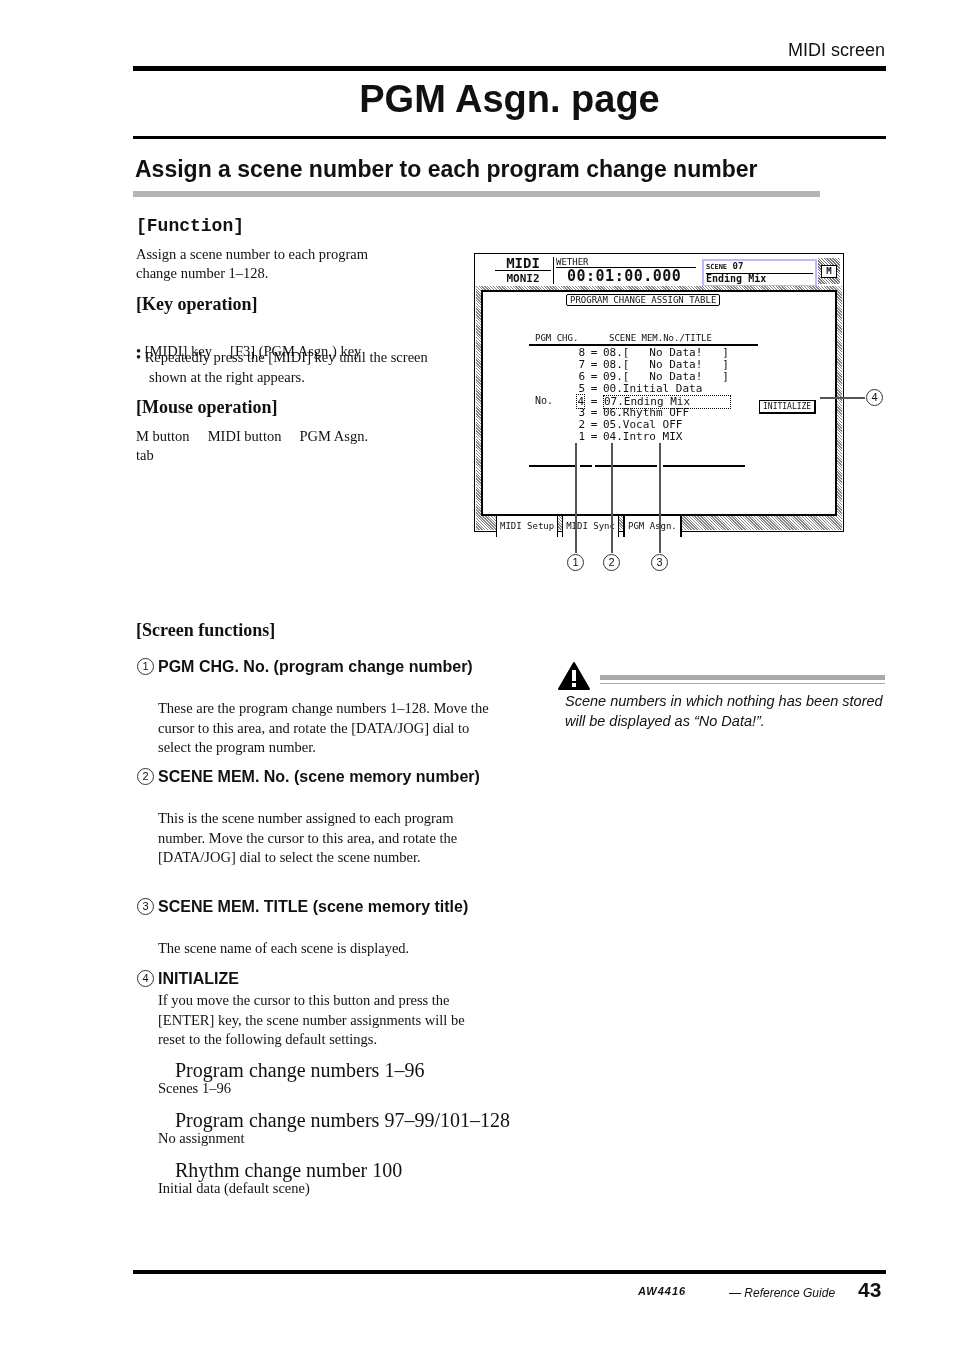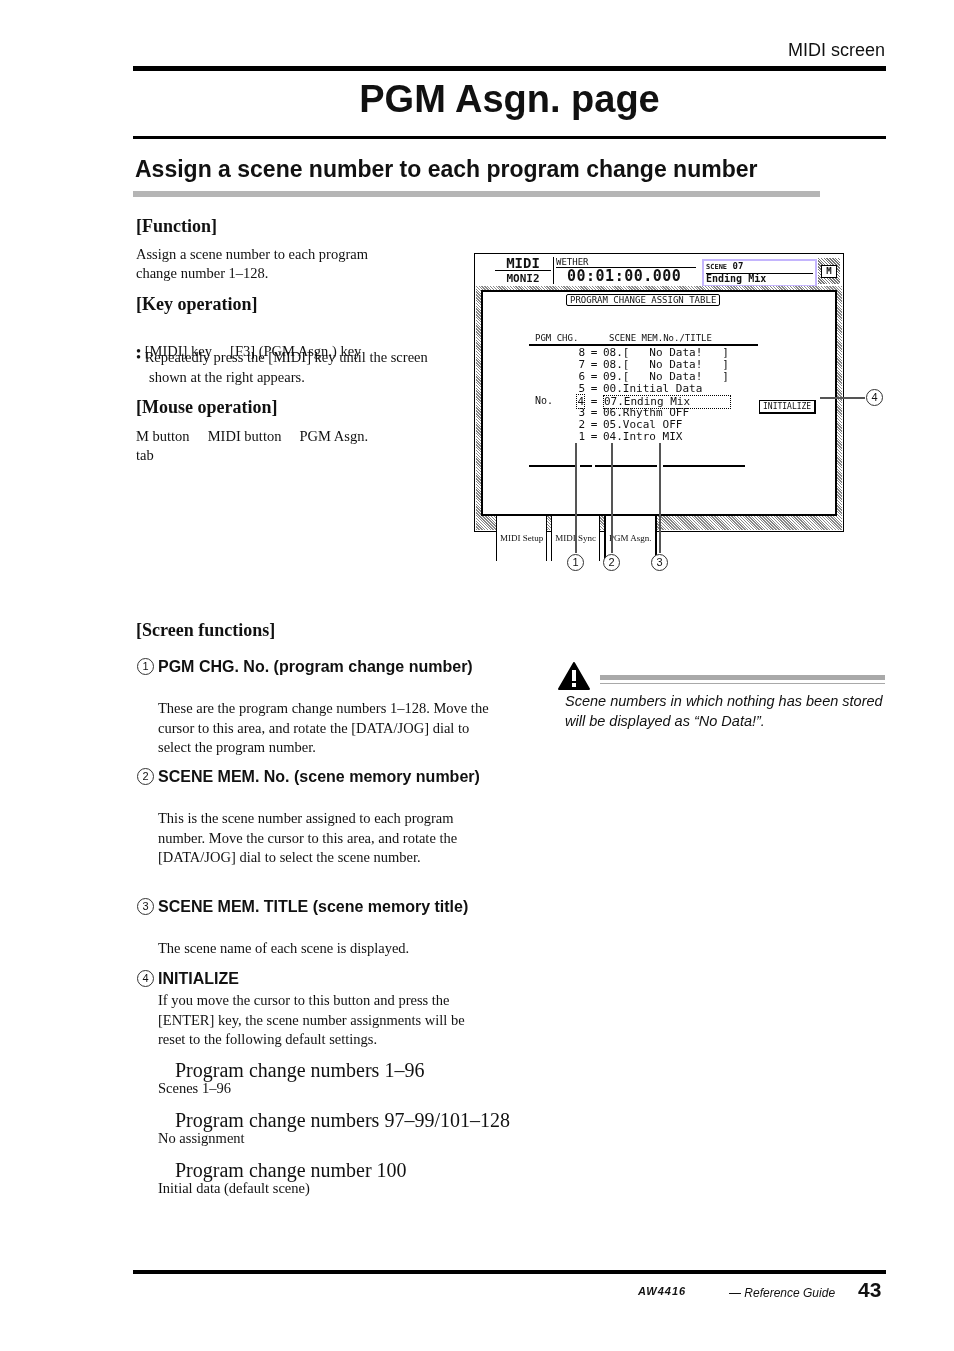--- a/index.html
+++ b/index.html
@@ -35,21 +35,21 @@
   .lcd-col2 { position: absolute; left: 112px; top: 41px; width: 149px; font-size: 9px; border-bottom: 2px solid #000; line-height: 11px; padding-left: 14px; }
   .lcd-row { position: absolute; left: 46px; font-size: 11px; line-height: 12px; white-space: pre; }
   .lcd-num { display: inline-block; width: 56px; text-align: right; }
   .lcd-eq { display: inline-block; width: 18px; text-align: center; }
   .lcd-val { display: inline-block; }
   .lcd-no { position: absolute; left: 52px; font-size: 10px; }
   .lcd-sel { border: 1px dotted #000; }
   .lcd-bottom-line { position: absolute; top: 173px; height: 2px; background: #000; }
   .lcd-init { position: absolute; left: 276px; top: 108px; font-size: 8px; border: 1px solid #000; border-right-width: 2px; border-bottom-width: 2px; padding: 1px 3px; line-height: 9px; background: #fff; }
   .lcd-tabs { position: absolute; left: 20px; top: 228px; height: 14px; font-size: 9px; line-height: 13px; }
-  .lcd-tab { display: inline-block; background: #fff; border: 1px solid #000; border-bottom: none; padding: 16px 3px; margin-right: 4px; font-family: Liberation Serif, serif; }
+  .lcd-tab { display: inline-block; background: #fff; border: 1px solid #000; border-bottom: none; padding: 4px 3px; margin-right: 4px; }
   .lcd-tab.active { border-width: 2px; border-bottom: none; }
 
   .callout-line { position: absolute; width: 2px; background: #555; }
   .callout-num { position: absolute; width: 15px; height: 15px; border: 1px solid #333; border-radius: 50%; font-size: 11px; line-height: 15px; text-align: center; font-family: "Liberation Sans", sans-serif; background: #fff; }
 
   .sf-item-title { position: absolute; left: 158px; font-size: 16px; font-weight: bold; line-height: 21px; font-family: "Liberation Sans", sans-serif; width: 330px; }
   .sf-num { position: absolute; left: 137px; width: 15px; height: 15px; border: 1px solid #333; border-radius: 50%; font-size: 11px; line-height: 15px; text-align: center; }
   .sf-desc { position: absolute; left: 158px; font-size: 14.5px; line-height: 19.5px; font-family: "Liberation Serif", serif; width: 335px; }
   .sf-sub { position: absolute; left: 175px; font-size: 20px; font-weight: normal; font-family: "Liberation Serif", serif; }
 
@@ -66,21 +66,21 @@
 </head>
 <body>
 
 <div class="section-label">MIDI screen</div>
 <div class="rule-top"></div>
 <div class="page-title">PGM Asgn. page</div>
 <div class="rule-title"></div>
 <div class="subtitle">Assign a scene number to each program change number</div>
 <div class="rule-sub"></div>
 
-<div class="h3" style="top:216px;">[Function]</div>
+<div class="h3" style="top:216px;font-family:Liberation Mono, monospace;">[Function]</div>
 <div class="para" style="top:245px;">Assign a scene number to each program</div>
 <div class="para" style="top:264px;">change number 1–128.</div>
 
 <div class="h3" style="top:294px;">[Key operation]</div>
 <div class="bullet" style="top:324px; white-space:pre;margin-top:18px;">• [MIDI] key     [F3] (PGM Asgn.) key</div>
 <div class="bullet" style="top:348px;">• Repeatedly press the [MIDI] key until the screen shown at the right appears.</div>
 
 <div class="h3" style="top:397px;">[Mouse operation]</div>
 <div class="para" style="top:427px; white-space:pre;">M button     MIDI button     PGM Asgn.</div>
 <div class="para" style="top:446px;">tab</div>
@@ -153,21 +153,21 @@
 <div class="sf-desc" style="top:939px;">The scene name of each scene is displayed.</div>
 
 <div class="sf-num" style="top:970px;">4</div>
 <div class="sf-item-title" style="top:968px;">INITIALIZE</div>
 <div class="sf-desc" style="top:991px;">If you move the cursor to this button and press the [ENTER] key, the scene number assignments will be reset to the following default settings.</div>
 
 <div class="sf-sub" style="top:1059px;">Program change numbers 1–96</div>
 <div class="sf-desc" style="top:1079px;">Scenes 1–96</div>
 <div class="sf-sub" style="top:1109px;">Program change numbers 97–99/101–128</div>
 <div class="sf-desc" style="top:1129px;">No assignment</div>
-<div class="sf-sub" style="top:1159px;">Program change number 100</div>
+<div class="sf-sub" style="top:1159px;">Rhythm change number 100</div>
 <div class="sf-desc" style="top:1179px;">Initial data (default scene)</div>
 
 <div class="warn-icon">
   <svg width="32" height="28" viewBox="0 0 32 28">
       <path d="M16 1 L31 27 L1 27 Z" fill="#000" stroke="#000" stroke-linejoin="round" stroke-width="2"></path>
       <rect x="14" y="8" width="4" height="11" fill="#fff"></rect>
       <rect x="14" y="21" width="4" height="4" fill="#fff"></rect>
     </svg>
 </div>
 <div class="warn-bar"></div>

